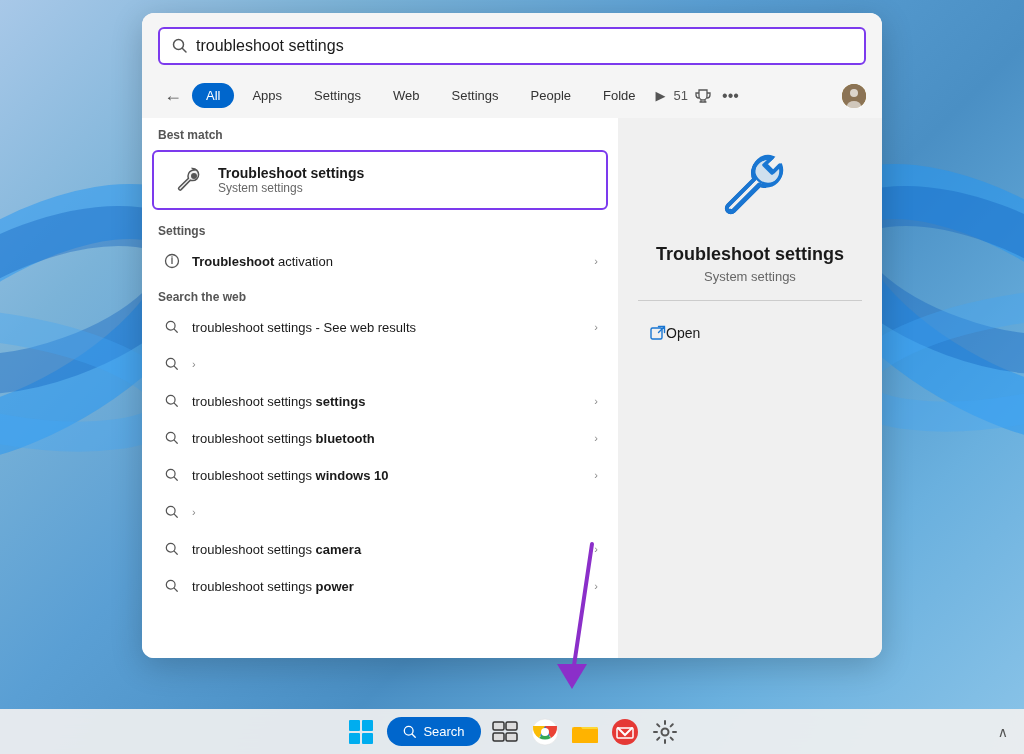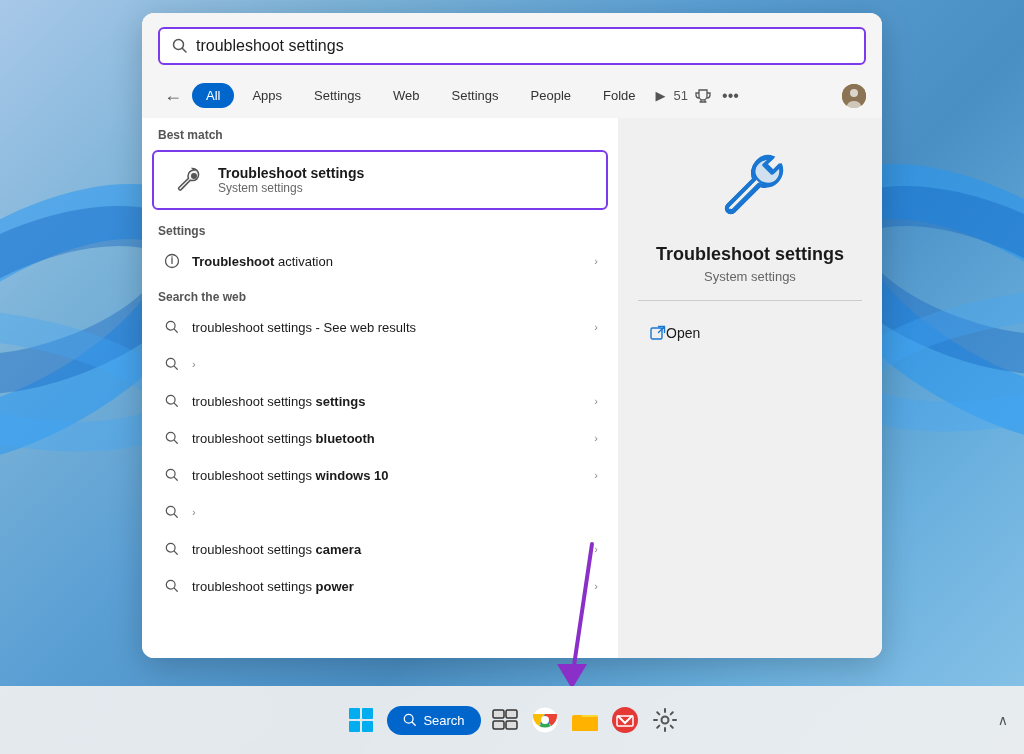--- a/index.html
+++ b/index.html
@@ -263,21 +263,21 @@
       font-size: 14px;
       color: #1a1a1a;
     }
 
     
     .taskbar {
       position: absolute;
       bottom: 0;
       left: 0;
       right: 0;
-      height: 68px;
+      height: 45px;
       background: rgba(240, 240, 240, 0.92);
       backdrop-filter: blur(20px);
       display: flex;
       align-items: center;
       justify-content: center;
       gap: 8px;
       padding: 0 12px;
     }
 
     .taskbar-start {

